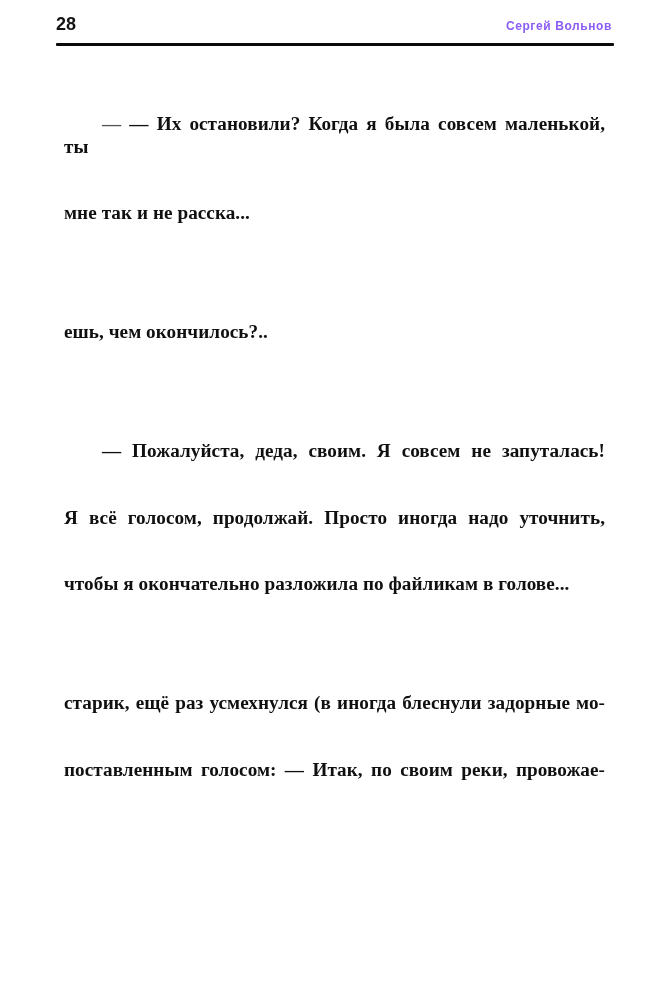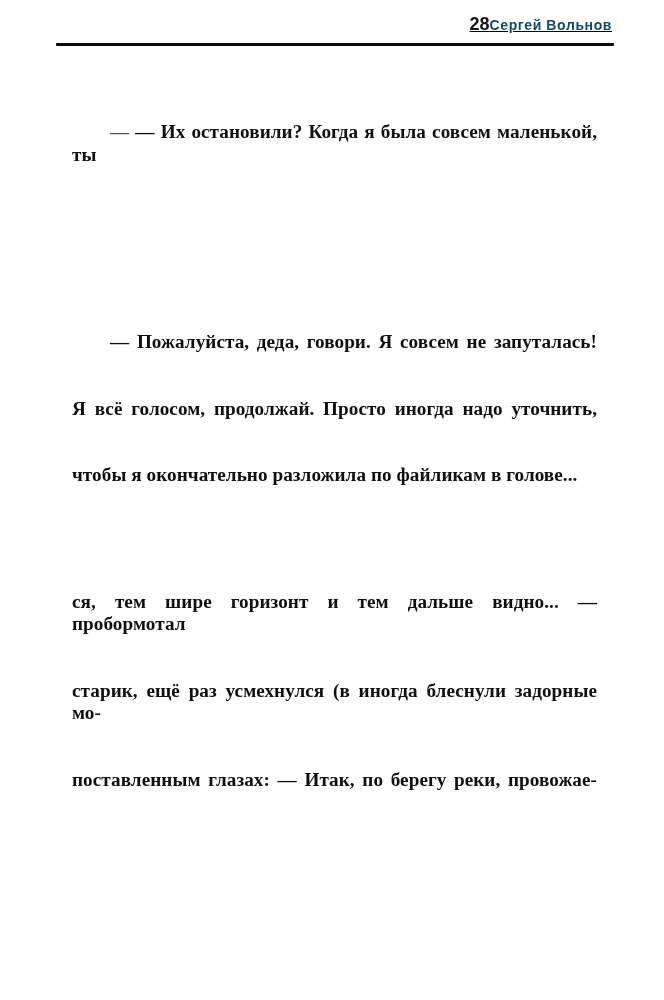--- a/index.html
+++ b/index.html
@@ -26,37 +26,36 @@
 
   
   .running-head {
     position: absolute;
     left: 56px;
     top: 14px;
     width: 556px;
     height: 28px;
     display: flex;
     align-items: baseline;
-    justify-content: flex-end;
-    text-decoration: underline;
+    justify-content: space-between;
   }
   .folio {
     font-family: "Liberation Sans", "DejaVu Sans", sans-serif;
     font-weight: bold;
     font-size: 18px;
     line-height: 20px;
     color: #141414;
   }
   .author {
     font-family: "Liberation Sans", "DejaVu Sans", sans-serif;
     font-weight: bold;
-    font-size: 14px;
+    font-size: 12px;
     line-height: 20px;
     letter-spacing: 0.6px;
-    color: #0c4a6e;
+    color: #8b5cf6;
   }
   .head-rule {
     position: absolute;
     left: 56px;
     top: 43px;
     width: 557px;
     height: 2.5px;
     background: #0a0a0a;
     border-radius: 1px;
   }
@@ -73,21 +72,21 @@
   }
 
   
   .textblock {
     position: absolute;
     left: 56px;
     top: 61px;
     width: 557px;
   }
   .para {
-    margin: 16px;
+    margin: 8px;
     font-size: 19.2px;
     line-height: 22.2px;
     font-weight: bold;
     text-align: justify;
     text-justify: inter-word;
     letter-spacing: 0.05px;
     color: #101010;
     white-space: pre-wrap;
   }
   
@@ -119,35 +118,36 @@
   <div class="running-head">
     <span class="folio">28</span>
     <span class="author">Сергей Вольнов</span>
   </div>
   <div class="head-rule"></div>
 
   <div class="textblock">
 
     <p class="para">
       <span class="line just"><span class="indent"></span><span class="faded">—</span> <span>— Их остановили? Когда я была совсем маленькой, ты</span></span>
+      <span class="line"><span>мне так и не расска...</span></span>
     </p>
 
     <p class="para">
+      <span class="line"><span>ешь, чем окончилось?..</span></span>
     </p>
 
     <p class="para">
-      <span class="line just"><span class="indent"></span><span>— Пожалуйста, деда, говори. Я совсем не запуталась!</span></span>
+      <span class="line just"><span class="indent"></span><span>— Пожалуйста, деда, своим. Я совсем не запуталась!</span></span>
       <span class="line just"><span>Я всё голосом, продолжай. Просто иногда надо уточнить,</span></span>
       <span class="line"><span>чтобы я окончательно разложила по файликам в голове...</span></span>
     </p>
 
     <p class="para">
-      <span class="line just"><span>ся, тем шире горизонт и тем дальше видно... — пробормотал</span></span>
       <span class="line just"><span>старик, ещё раз усмехнулся (в иногда блеснули задорные мо-</span></span>
-      <span class="line just"><span>поставленным глазах: — Итак, по берегу реки, провожае-</span></span>
+      <span class="line just"><span>поставленным голосом: — Итак, по своим реки, провожае-</span></span>
       
       
       
       
     </p>
 
   </div>
 </div>
 
 </body></html>

